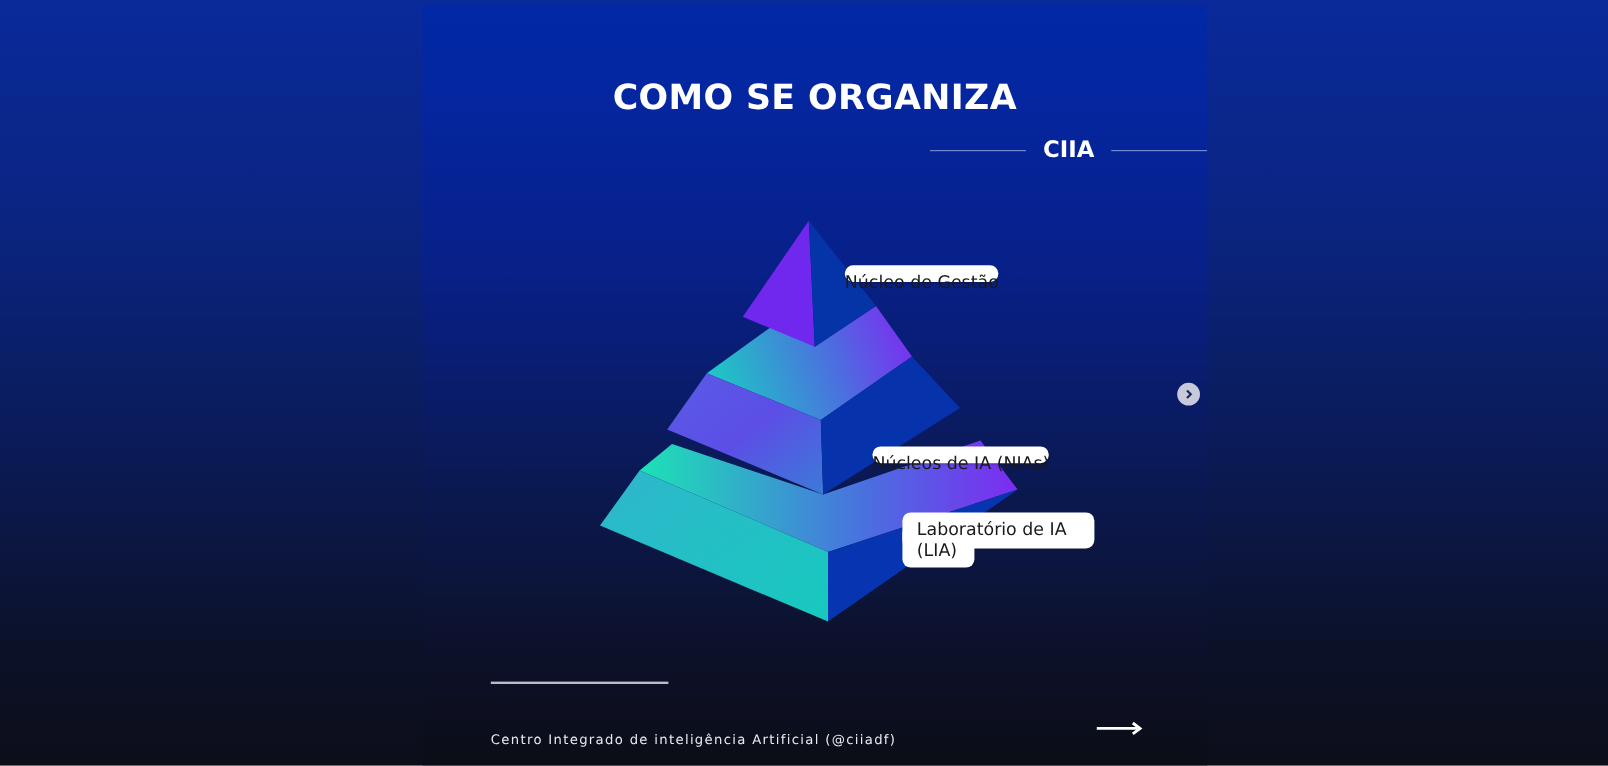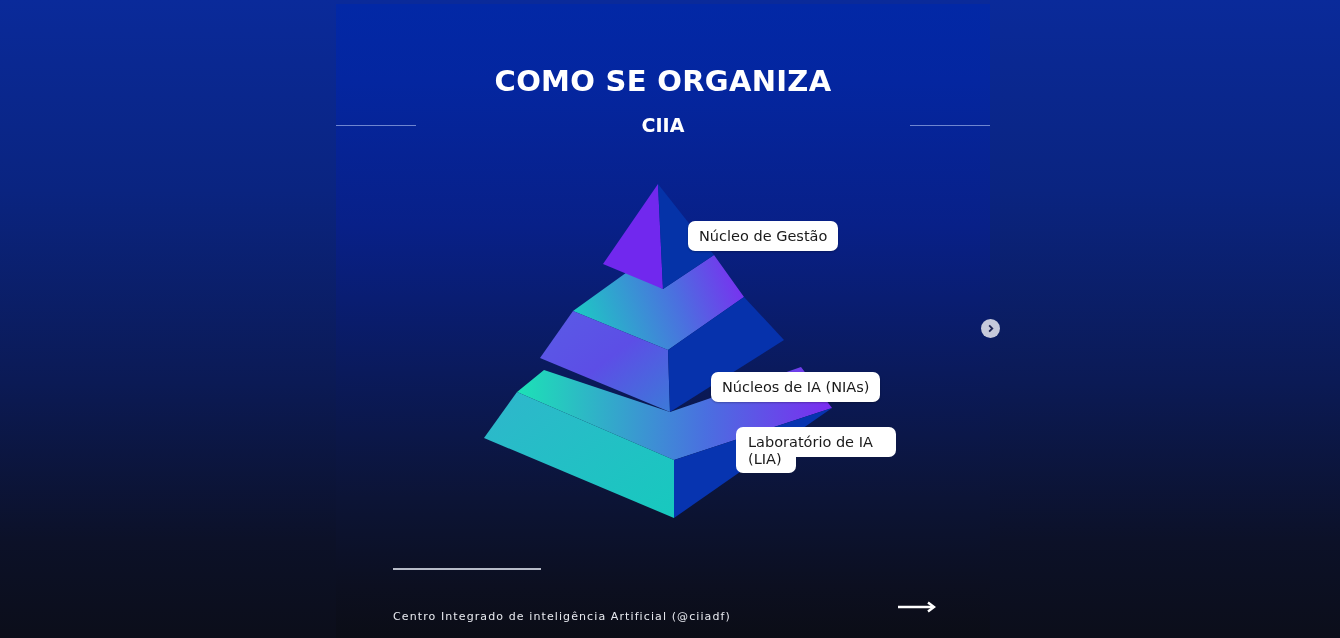--- a/index.html
+++ b/index.html
@@ -2,40 +2,40 @@
 <html><head>
 <meta charset="utf-8">
 <style>
   html, body { margin: 0; padding: 0; }
   body {
     width: 1340px; height: 638px; overflow: hidden; position: relative;
     background: linear-gradient(180deg, #0a2a9a 0%, #0a2480 30%, #0b1a55 60%, #0c1128 85%, #0c0e1a 100%);
     font-family: "DejaVu Sans", "Liberation Sans", sans-serif;
   }
   .card {
-    position: absolute; left: 336px; top: 4px; width: 654px; height: 634px;
+    position: absolute; left: 352px; top: 4px; width: 654px; height: 634px;
     background: linear-gradient(180deg, #0228a6 0%, #0426a0 12%, #082088 35%, #0a1a5c 58%, #0c1436 78%, #0c0f20 92%, #0b0d16 100%);
     overflow: hidden;
   }
   .title {
     position: absolute; left: 0; width: 654px; top: 60px;
     text-align: center; color: #ffffff; font-weight: bold; font-size: 29px;
     letter-spacing: 0.3px;
     font-family: "DejaVu Sans", sans-serif;
   }
   .subtitle-row {
     position: absolute; left: 0; width: 654px; top: 108px; height: 26px;
-    display: flex; align-items: center; justify-content: space-between; gap: 14px;
+    display: flex; align-items: center; justify-content: flex-end; gap: 14px;
   }
   .rule { width: 80px; height: 1px; background: #6f86d0; }
   .subtitle { color: #ffffff; font-weight: bold; font-size: 19px; font-family: "DejaVu Sans", sans-serif; }
   .pyramid { position: absolute; left: 0; top: 0; }
   .label {
     position: absolute; background: #ffffff; color: #1a1a1a; border-radius: 7px;
-    font-size: 14.5px; padding: 0 11px; height: 30px; line-height: 30px;
+    font-size: 14.5px; padding: 0 0; height: 14px; line-height: 30px;
     white-space: nowrap; font-family: "DejaVu Sans", sans-serif;
     box-shadow: 0 1px 2px rgba(0,0,0,0.25);
   }
   .label-multi {
     position: absolute; color: #1a1a1a; font-size: 14.5px; font-family: "DejaVu Sans", sans-serif;
   }
   .label-multi .line1 {
     position: absolute; left: 0; top: 0; width: 160px; height: 30px; background: #fff; border-radius: 7px;
   }
   .label-multi .line2 {

